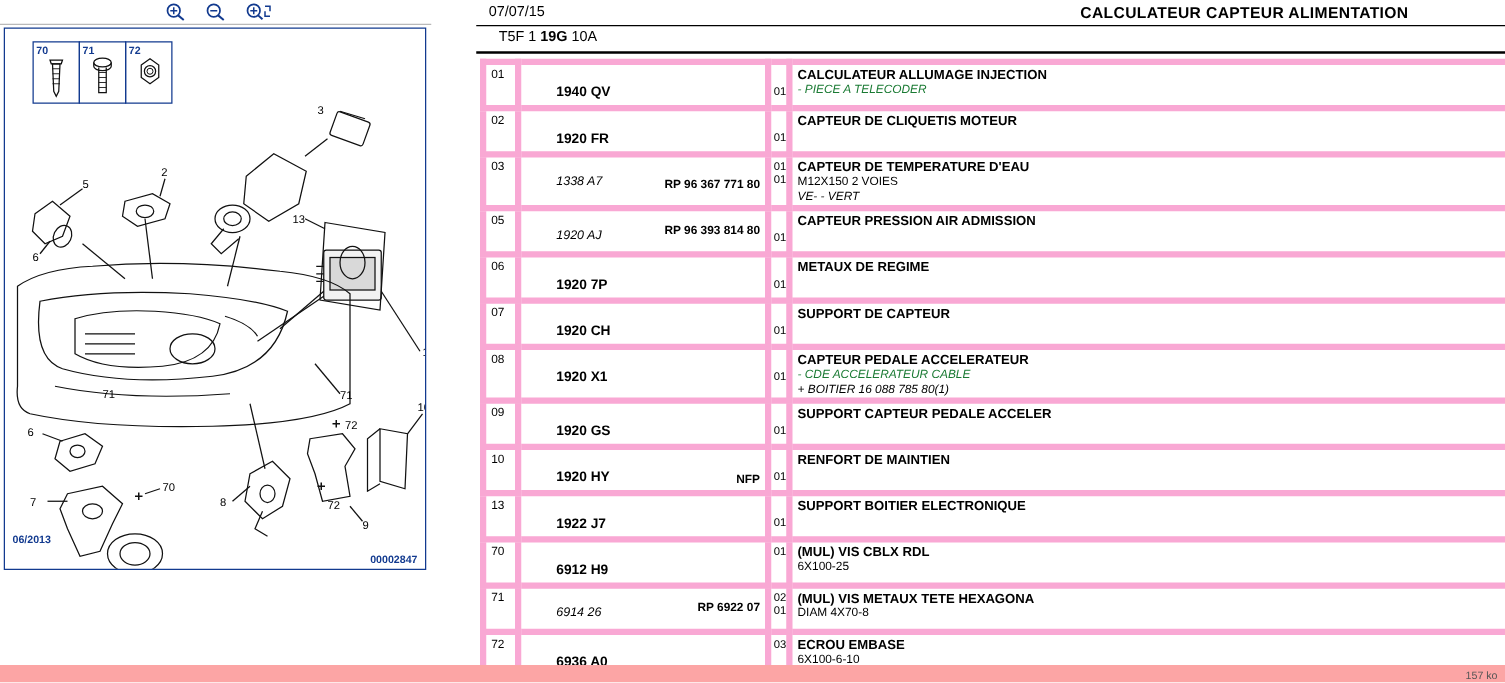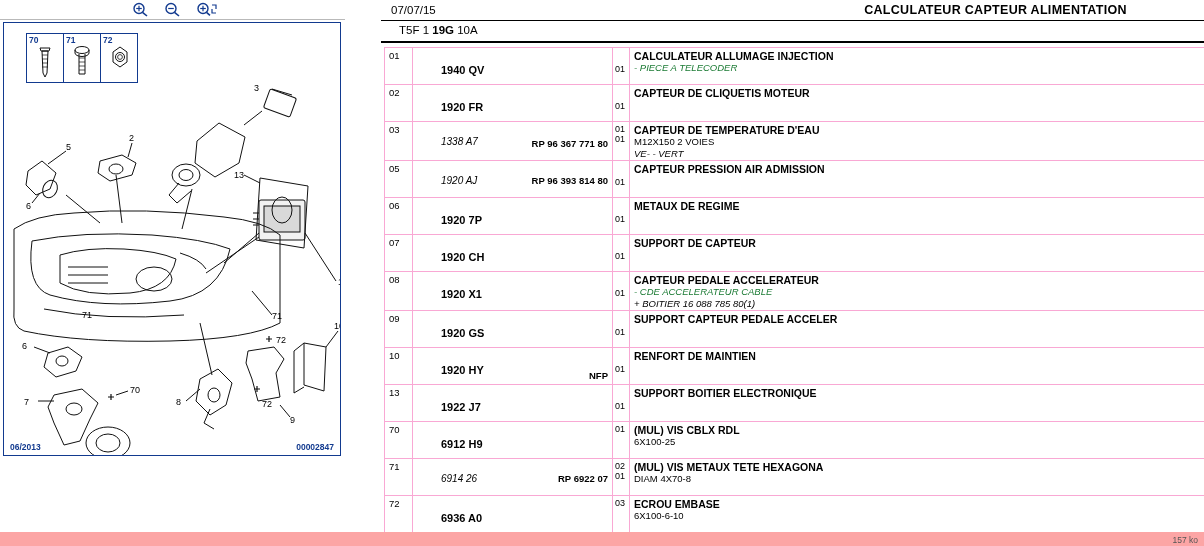--- a/index.html
+++ b/index.html
@@ -29,21 +29,21 @@
     width:18px; height:15px; position:relative; cursor:pointer;
   }
   .zoom-btn svg { display:block; }
 
   .figure-frame {
     position:absolute; left:3px; top:22px; width:338px; height:434px;
     border:1px solid #123a8f;
     background:#ffffff;
   }
   .fig-caption-left {
-    position:absolute; left:6px; bottom:3px; font-size:8.5px; color:#123a8f;
+    position:absolute; left:6px; bottom:19px; font-size:8.5px; color:#123a8f;
     font-weight:bold;
   }
   .fig-caption-right {
     position:absolute; right:6px; bottom:3px; font-size:8.5px; color:#123a8f;
     font-weight:bold;
     margin-left:25px;
   }
 
   
   .parts-strip { position:absolute; left:22px; top:10px; display:flex; }
@@ -83,21 +83,21 @@
   .subheader-row .txt { padding:3px 0 0 18px; font-size:11.5px; }
   .subheader-row .bold { font-weight:bold; }
 
   table.parts {
     position:absolute; left:3px; top:47px;
     width:853px;
     border-collapse:collapse;
     table-layout:fixed;
   }
   table.parts td {
-    border:1px solid #f9a8d4;
+    border:5px solid #f9a8d4;
     vertical-align:top;
     padding:0;
     height:37px;
   }
   .c-idx  { width:28px; }
   .c-ref  { width:200px; }
   .c-qty  { width:17px; }
   .c-desc { width:608px; }
 
   .idx { font-size:9.5px; padding:2px 0 0 4px; color:#000; }

